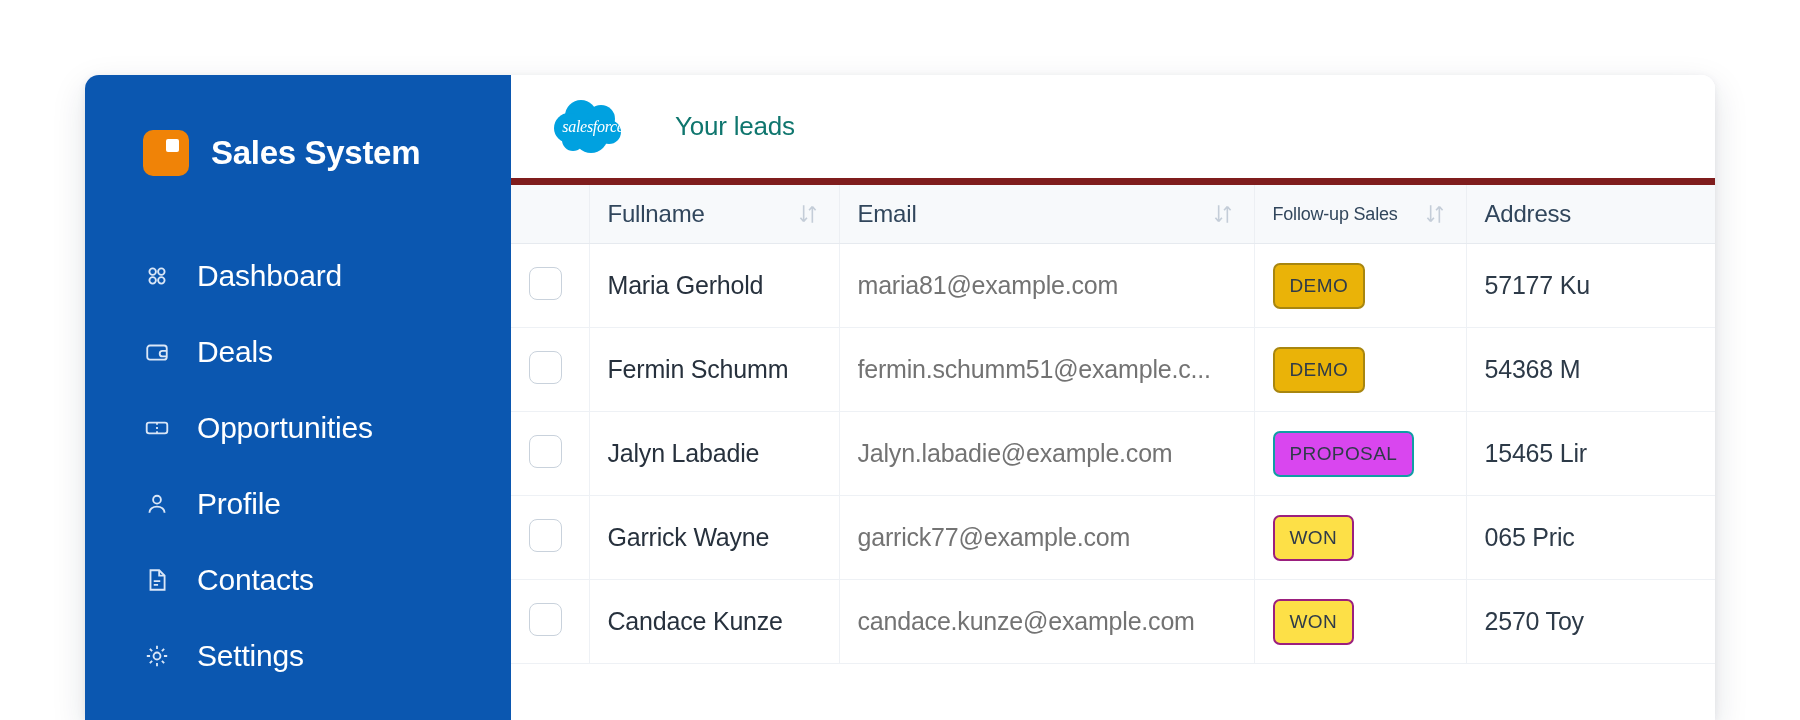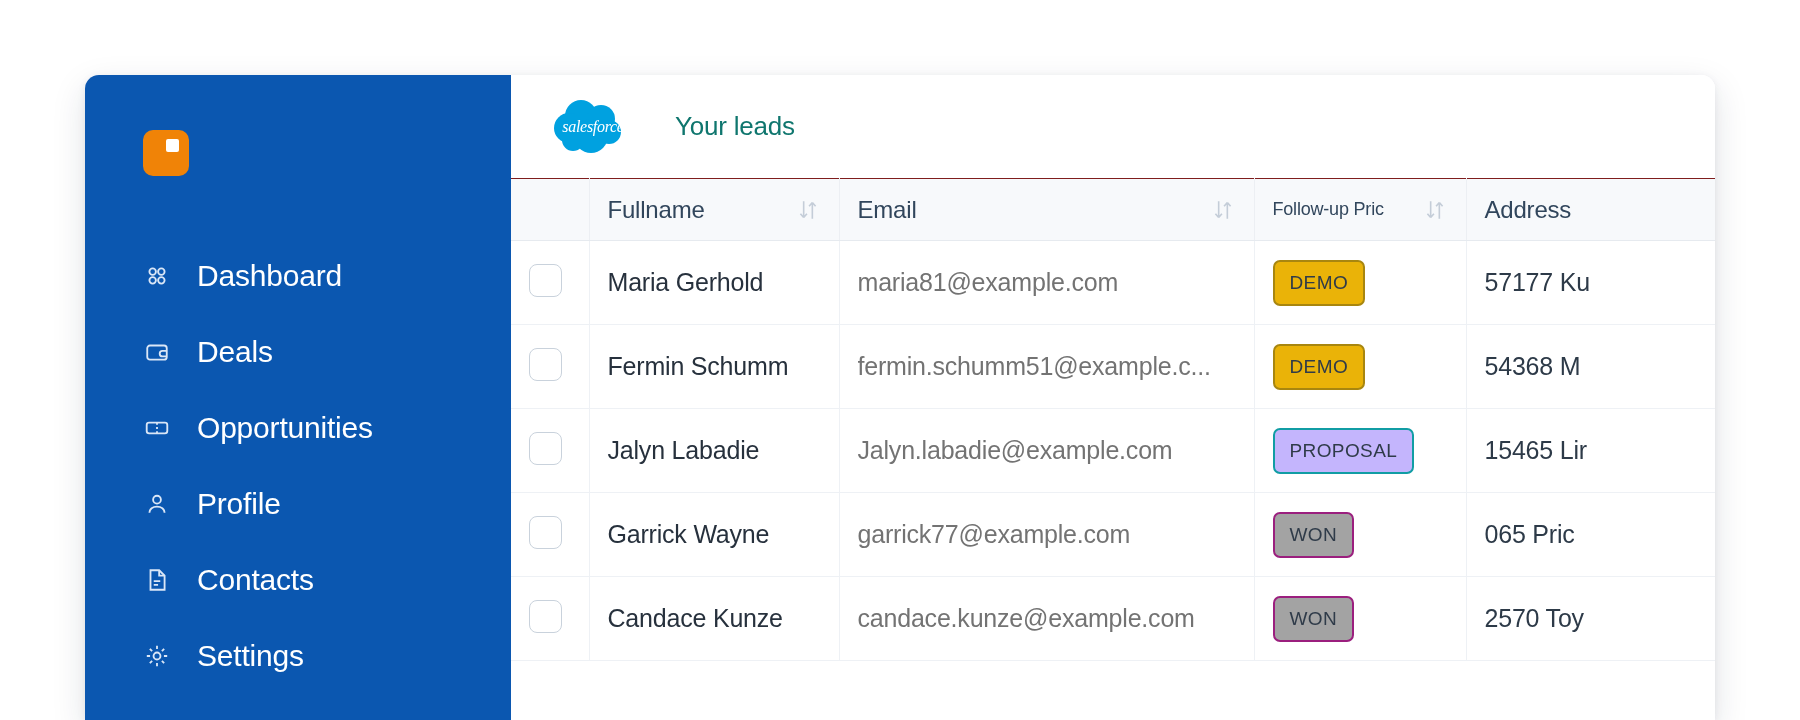--- a/index.html
+++ b/index.html
@@ -159,21 +159,21 @@
   }
 
   table.leads col.c-check  { width: 78px; }
   table.leads col.c-name   { width: 250px; }
   table.leads col.c-email  { width: 415px; }
   table.leads col.c-stage  { width: 212px; }
   table.leads col.c-addr   { width: 585px; }
 
   table.leads thead th {
     background: #f7f9fb;
-    border-top: 1px solid #7f1d1d;
+    border-top: 7px solid #7f1d1d;
     border-bottom: 1px solid #e6eaef;
     border-right: 1px solid #eceff3;
     height: 62px;
     text-align: left;
     font-weight: normal;
     color: #31465c;
     padding: 0 18px;
     vertical-align: middle;
     white-space: nowrap;
   }
@@ -254,33 +254,34 @@
     height: 46px;
     padding: 0 15px;
     border-radius: 7px;
     border: 2px solid;
     font-size: 19px;
     letter-spacing: .4px;
     color: #2f3b49;
     white-space: nowrap;
   }
   .badge.demo     { background: #eab308; border-color: #a8860f; }
-  .badge.proposal { background: #c4b5fd; border-color: #119da4; }
-  .badge.won      { background: #a3a3a3; border-color: #9b1f7e; }
+  .badge.proposal { background: #d946ef; border-color: #119da4; }
+  .badge.won      { background: #fde047; border-color: #9b1f7e; }
 </style>
 </head>
 <body>
 
 <div class="page">
   <div class="app-window">
 
     <aside class="sidebar">
 
       <div class="brand">
         <span class="brand-mark"></span>
+        <span class="brand-title">Sales System</span>
       </div>
 
       <nav class="nav">
 
         <div class="nav-item">
           <span class="nav-icon">
             <svg width="26" height="26" viewBox="0 0 24 24" fill="none" stroke="currentColor" stroke-width="1.7">
               <circle cx="8" cy="8" r="3"></circle>
                 <circle cx="16" cy="8" r="3"></circle>
               <circle cx="8" cy="16" r="3"></circle>
@@ -396,21 +397,21 @@
                     <svg width="26" height="26" viewBox="0 0 24 24" fill="none" stroke="currentColor" stroke-width="1.5">
                       <path d="M8 4v15M8 19l-3-3.5M8 19l3-3.5"></path>
                       <path d="M16 20V5M16 5l-3 3.5M16 5l3 3.5"></path>
                     </svg>
                   </span>
                 </span>
               </th>
 
               <th>
                 <span class="th-inner">
-                  <span class="th-text small">Follow-up Pric</span>
+                  <span class="th-text small">Follow-up Sales</span>
                   <span class="sort-icon">
                     <svg width="26" height="26" viewBox="0 0 24 24" fill="none" stroke="currentColor" stroke-width="1.5">
                       <path d="M8 4v15M8 19l-3-3.5M8 19l3-3.5"></path>
                       <path d="M16 20V5M16 5l-3 3.5M16 5l3 3.5"></path>
                     </svg>
                   </span>
                 </span>
               </th>
 
               <th>

